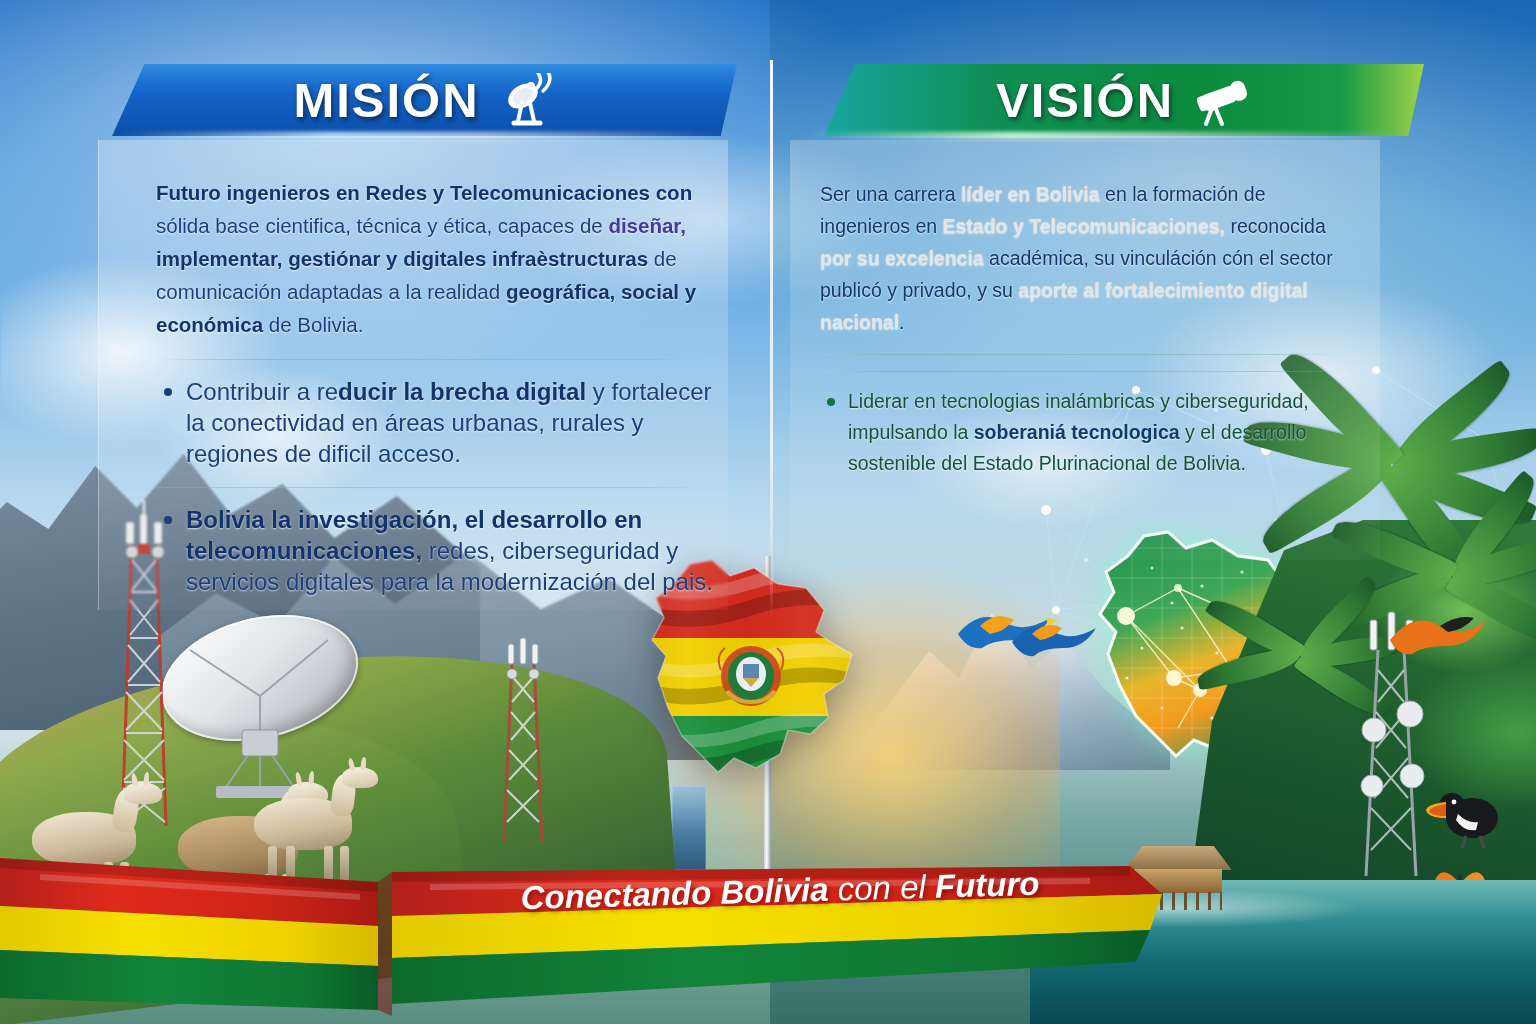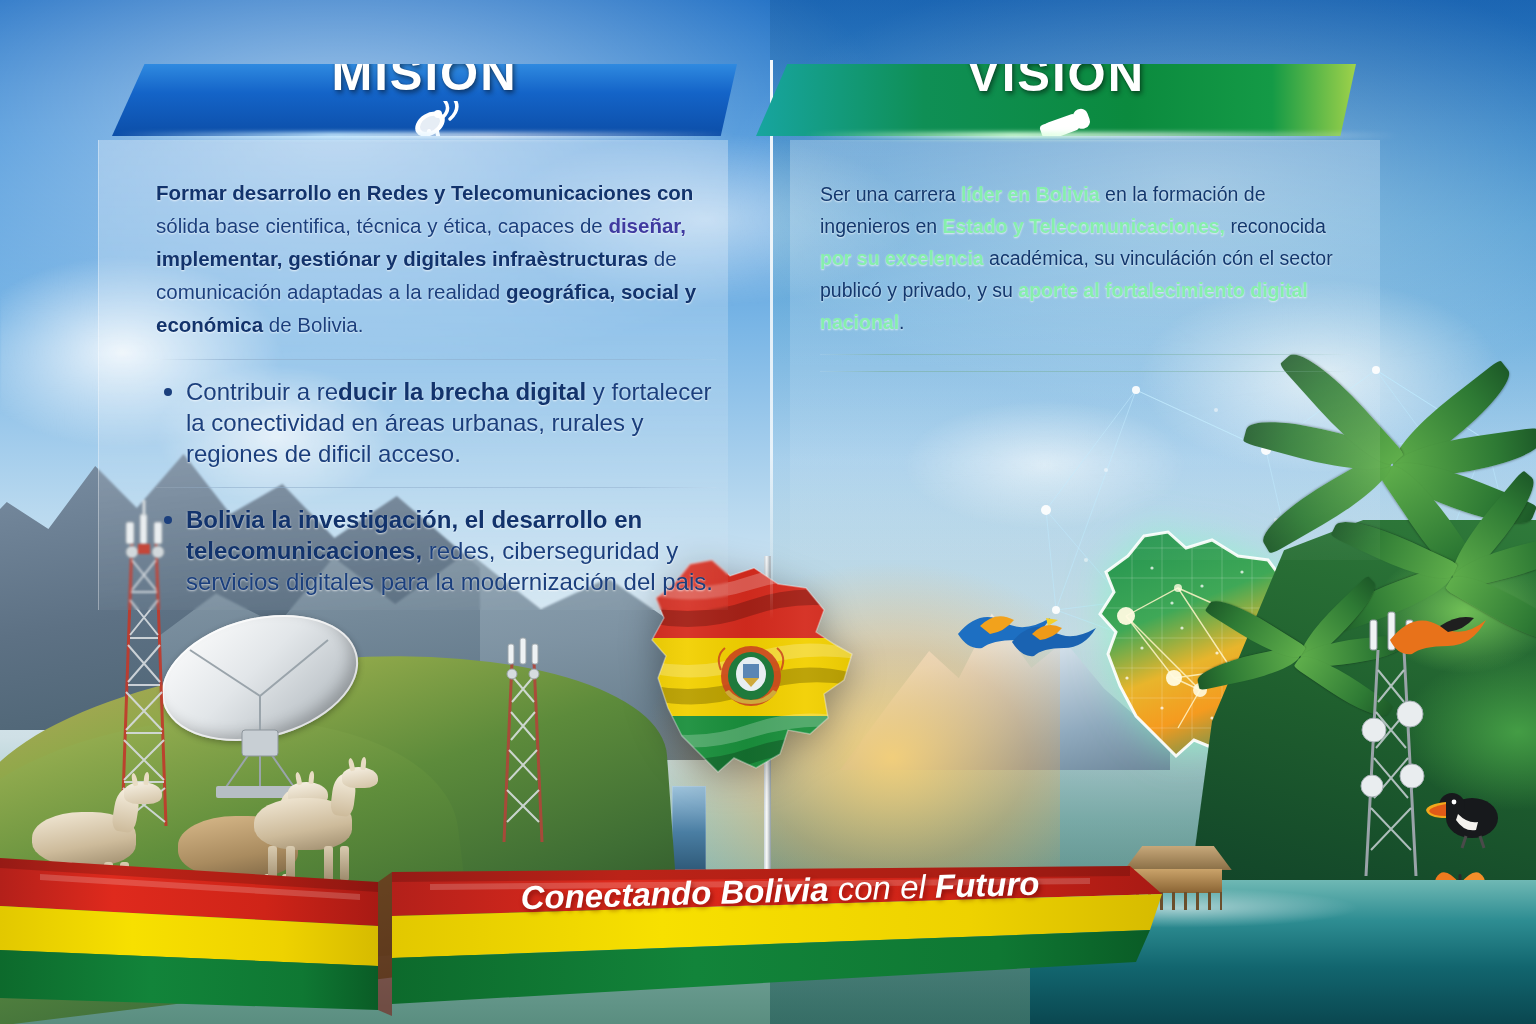--- a/index.html
+++ b/index.html
@@ -152,29 +152,28 @@
   .panelR { left:790px; width:590px; height:420px;
     background:linear-gradient(180deg, rgba(255,255,255,.26), rgba(255,255,255,.12) 55%, rgba(255,255,255,.03));
   }
   .vdivider { position:absolute; left:770px; top:60px; width:3px; height:560px;
     background:linear-gradient(180deg, rgba(255,255,255,.95), rgba(255,255,255,.75) 70%, rgba(255,255,255,0)); }
 
   
   .banner {
     position:absolute; height:72px; display:flex; align-items:center; justify-content:center;
     clip-path:polygon(5.2% 0%, 100% 0%, 97.4% 100%, 0% 100%);
-    flex-direction:column;
   }
   .bannerMision {
     left:112px; top:64px; width:625px;
     background:linear-gradient(180deg,#2f8ae0 0%,#1464c8 40%,#0c4ea8 100%);
     box-shadow:0 4px 14px rgba(0,30,80,.45);
   }
   .bannerVision {
-    left:756px; top:64px; width:600px;
+    left:824px; top:64px; width:600px;
     background:linear-gradient(90deg,#17a5a0 0%,#0f8f55 28%,#0b8a3e 62%,#149a46 86%,#9fd24a 100%);
     box-shadow:0 4px 14px rgba(0,50,30,.45);
   }
   .bannerGlow {
     position:absolute; height:7px;
     background:linear-gradient(90deg, rgba(255,255,255,0), rgba(200,235,255,.95) 35%, rgba(255,255,255,.65) 60%, rgba(255,255,255,0));
     filter:blur(2px);
   }
   .glowM { left:116px; top:132px; width:618px; }
   .glowV { left:804px; top:132px; width:596px;
@@ -193,21 +192,21 @@
   .mis-body { left:156px; top:176px; width:560px; }
   .vis-body { left:820px; top:178px; width:530px; }
 
   .lead {
     font-size:20.5px; line-height:33px; color:#1b3f7d;
     text-shadow:0 1px 2px rgba(255,255,255,.75);
   }
   .lead b { font-weight:bold; color:#12336c; }
   .lead .accent { font-weight:bold; color:#3f3aa0; }
   .vis-body .lead { color:#13386e; font-size:19.5px; line-height:32px; }
-  .vis-body .lead b { color:#86efac; }
+  .vis-body .lead b { color:#e5e5e5; }
 
   .hr { height:1px; background:linear-gradient(90deg, rgba(255,255,255,.1), rgba(140,170,200,.55) 12%, rgba(140,170,200,.45) 85%, rgba(255,255,255,.05)); margin:18px 0 16px; }
   .hrV { height:1px; background:linear-gradient(90deg, rgba(255,255,255,.1), rgba(120,175,155,.55) 12%, rgba(120,175,155,.4) 85%, rgba(255,255,255,.05)); margin:16px 0 14px; }
 
   ul.blist { list-style:none; }
   ul.blist li { position:relative; padding-left:30px; font-size:24px; line-height:31px; color:#1b3f7d;
                 text-shadow:0 1px 2px rgba(255,255,255,.7); }
   ul.blist li .dot { position:absolute; left:8px; top:12px; width:8px; height:8px; border-radius:50%;
                      background:#1b3f7d; }
   ul.blist li b { font-weight:bold; color:#12336c; }
@@ -626,41 +625,47 @@
         <rect x="37" y="7" width="15" height="20" rx="7" transform="rotate(-20 44 17)" fill="#ffffff"></rect>
         <rect x="4" y="22" width="11" height="15" rx="4" transform="rotate(-20 9 29)" fill="#ffffff"></rect>
         <path d="M18 34 L12 50 M22 35 L28 50" stroke="#ffffff" stroke-width="4" stroke-linecap="round"></path>
         <path d="M18 34 L22 35" stroke="#ffffff" stroke-width="4" stroke-linecap="round"></path>
       </svg>
     </span>
   </div>
   <div class="bannerGlow glowV"></div>
 
   <div class="mis-body">
-    <div class="lead"><b>Formar desarrollo en Redes y Telecomunicaciones con</b> sólida base cientifica, técnica y ética, capaces de <span class="accent">diseñar,</span> <b>implementar, gestiónar y digitales infraèstructuras</b> de comunicación adaptadas a la realidad <b>geográfica, social y económica</b> de Bolivia.</div>
+    <div class="lead"><b>Futuro ingenieros en Redes y Telecomunicaciones con</b> sólida base cientifica, técnica y ética, capaces de <span class="accent">diseñar,</span> <b>implementar, gestiónar y digitales infraèstructuras</b> de comunicación adaptadas a la realidad <b>geográfica, social y económica</b> de Bolivia.</div>
     <div class="hr"></div>
     <ul class="blist">
       <li>
         <span class="dot"></span>
         <span>Contribuir a re<b>ducir la brecha digital</b> y fortalecer la conectividad en áreas urbanas, rurales y regiones de dificil acceso.</span>
       </li>
     </ul>
     <div class="hr"></div>
     <ul class="blist">
       <li>
         <span class="dot"></span>
         <span><b>Bolivia la investigación, el desarrollo en telecomunicaciones,</b> redes, ciberseguridad y servicios digitales para la modernización del pais.</span>
       </li>
     </ul>
   </div>
 
   <div class="vis-body">
     <div class="lead">Ser una carrera <b>líder en Bolivia</b> en la formación de ingenieros en <b>Estado y Telecomunicaciones,</b> reconocida <b>por su excelencia</b> académica, su vinculáción cón el sector publicó y privado, y su <b>aporte al fortalecimiento digital nacional</b>.</div>
     <div class="hrV"></div>
     <div class="hrV"></div>
+    <ul class="vlist">
+      <li>
+        <span class="dot"></span>
+        <span>Liderar en tecnologias inalámbricas y ciberseguridad, impulsando la <b>soberaniá tecnologica</b> y el desarrollo sostenible del Estado Plurinacional de Bolivia.</span>
+      </li>
+    </ul>
   </div>
 
   <div class="ribbonWrap">
     <svg width="1536" height="186" viewBox="0 0 1536 186">
       <defs>
         <linearGradient id="redG" x1="0" y1="0" x2="1" y2="0">
           <stop offset="0%" stop-color="#b3201a"></stop>
             <stop offset="30%" stop-color="#df2a1d"></stop>
           <stop offset="70%" stop-color="#cf2418"></stop>
             <stop offset="100%" stop-color="#a81a14"></stop>

